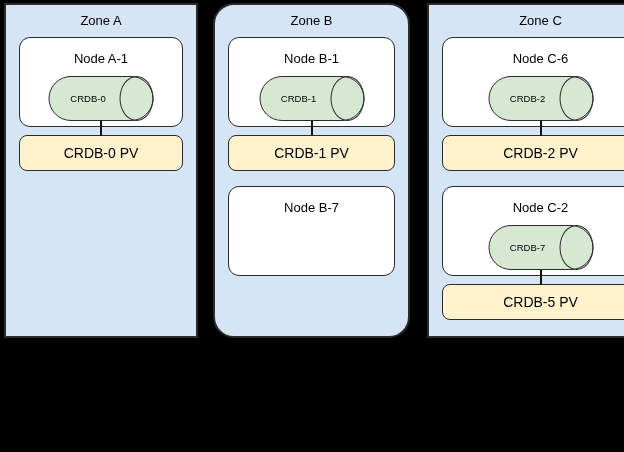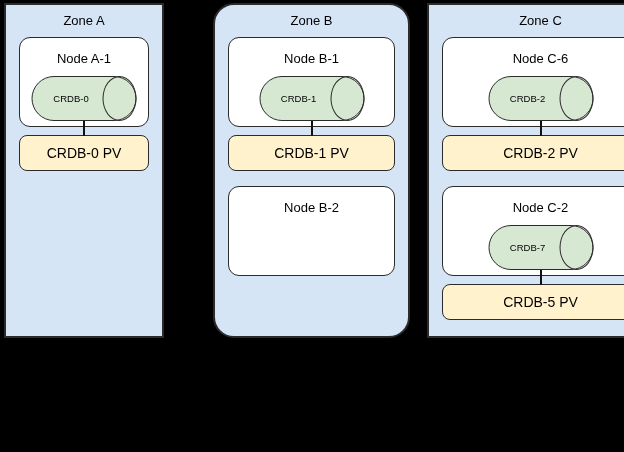--- a/index.html
+++ b/index.html
@@ -14,21 +14,21 @@
   .canvas { position: absolute; inset: 0; }
 
   .zone {
     position: absolute;
     top: 3px;
     height: 335px;
     background: #d5e5f6;
     border: 2px solid #2b2b2b;
     box-sizing: border-box;
   }
-  .zone-a { left: 4px;   width: 160px; }
+  .zone-a { left: 4px;   width: 194px; }
   .zone-b { left: 213px; width: 197px; border-radius: 21px; }
   .zone-c { left: 427px; width: 227px; }
 
   .zone-title {
     position: absolute;
     top: 8px; left: 0; right: 0;
     text-align: center;
     font-size: 13px;
     line-height: 15px;
   }
@@ -132,21 +132,21 @@
     <div class="node node-1">
       <div class="node-title">Node B-1</div>
       <div class="cylinder">
         <span class="cyl-face"></span>
         <span class="cyl-label">CRDB-1</span>
       </div>
     </div>
     <div class="connector connector-1"></div>
     <div class="pv pv-1">CRDB-1 PV</div>
     <div class="node node-2">
-      <div class="node-title">Node B-2</div>
+      <div class="node-title">Node B-7</div>
     </div>
   </div>
 
   <div class="zone zone-c">
     <div class="zone-title">Zone C</div>
     <div class="node node-1">
       <div class="node-title">Node C-6</div>
       <div class="cylinder">
         <span class="cyl-face"></span>
         <span class="cyl-label">CRDB-2</span>

